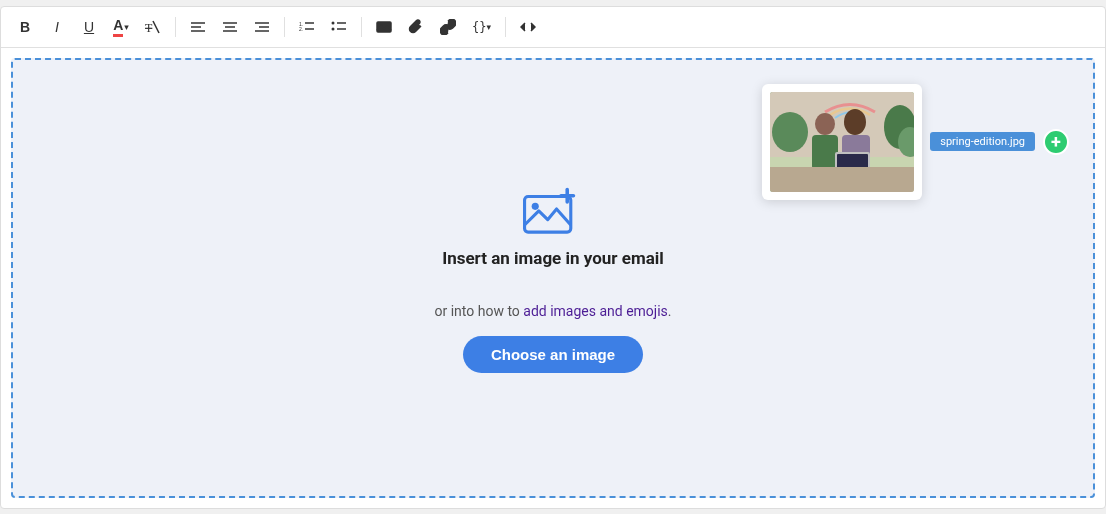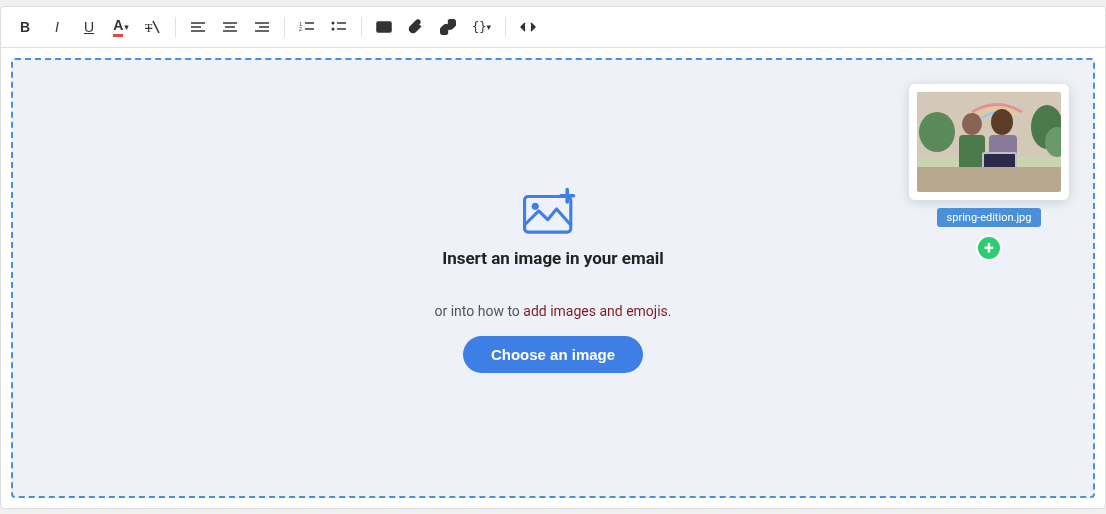--- a/index.html
+++ b/index.html
@@ -82,41 +82,41 @@
       font-size: 17px;
       font-weight: 700;
       color: #222;
     }
     .insert-desc {
       font-size: 14px;
       color: #555;
       line-height: 1.5;
     }
     .insert-desc a {
-      color: #7f1d1d;
+      color: #4c1d95;
       text-decoration: none;
     }
     .choose-btn {
       background: #3d7fe5;
       color: #fff;
       border: none;
       border-radius: 24px;
       padding: 10px 28px;
       font-size: 15px;
       font-weight: 600;
       cursor: pointer;
       margin-top: 2px;
     }
 
     .image-preview {
       position: absolute;
       top: 24px;
       right: 24px;
       display: flex;
-      flex-direction: column;
+      flex-direction: row;
       align-items: center;
       gap: 8px;
     }
     .image-frame {
       background: #fff;
       border-radius: 6px;
       box-shadow: 0 2px 12px rgba(0,0,0,0.15);
       padding: 8px;
       width: 160px;
     }

